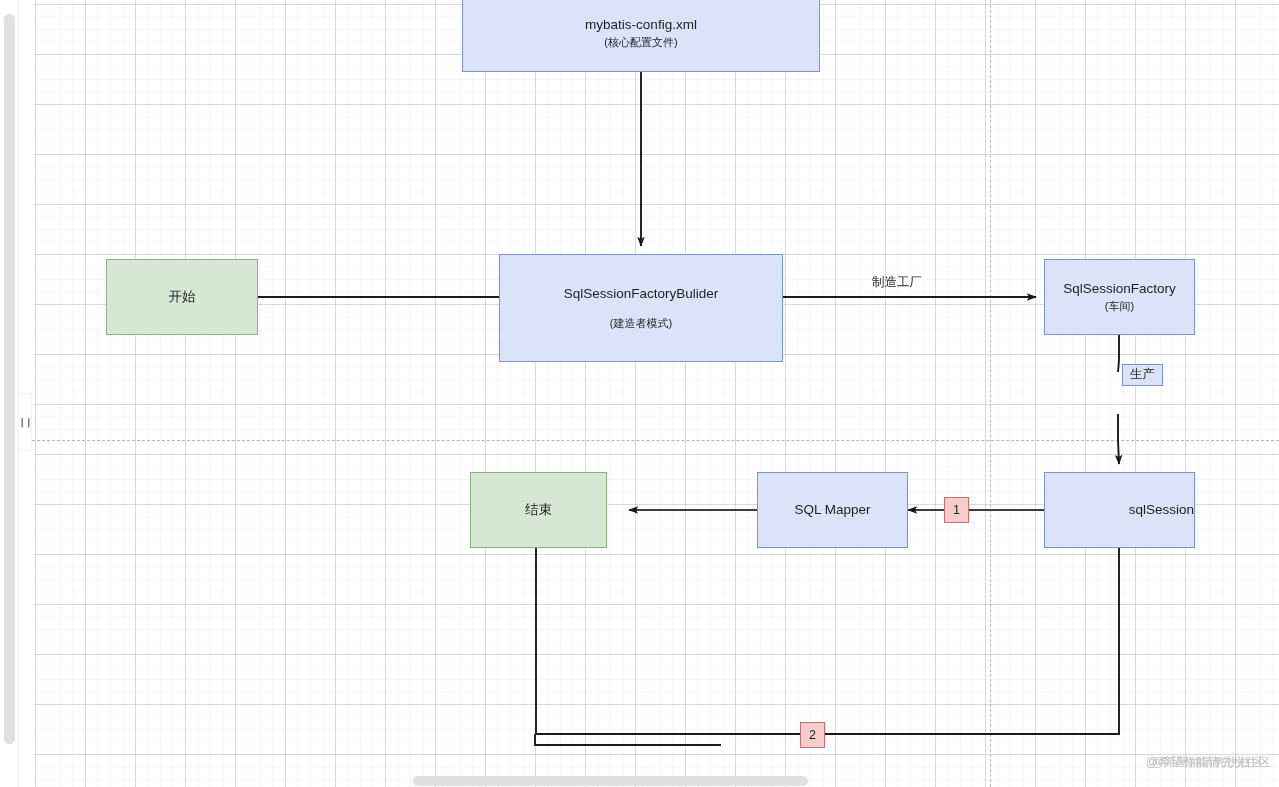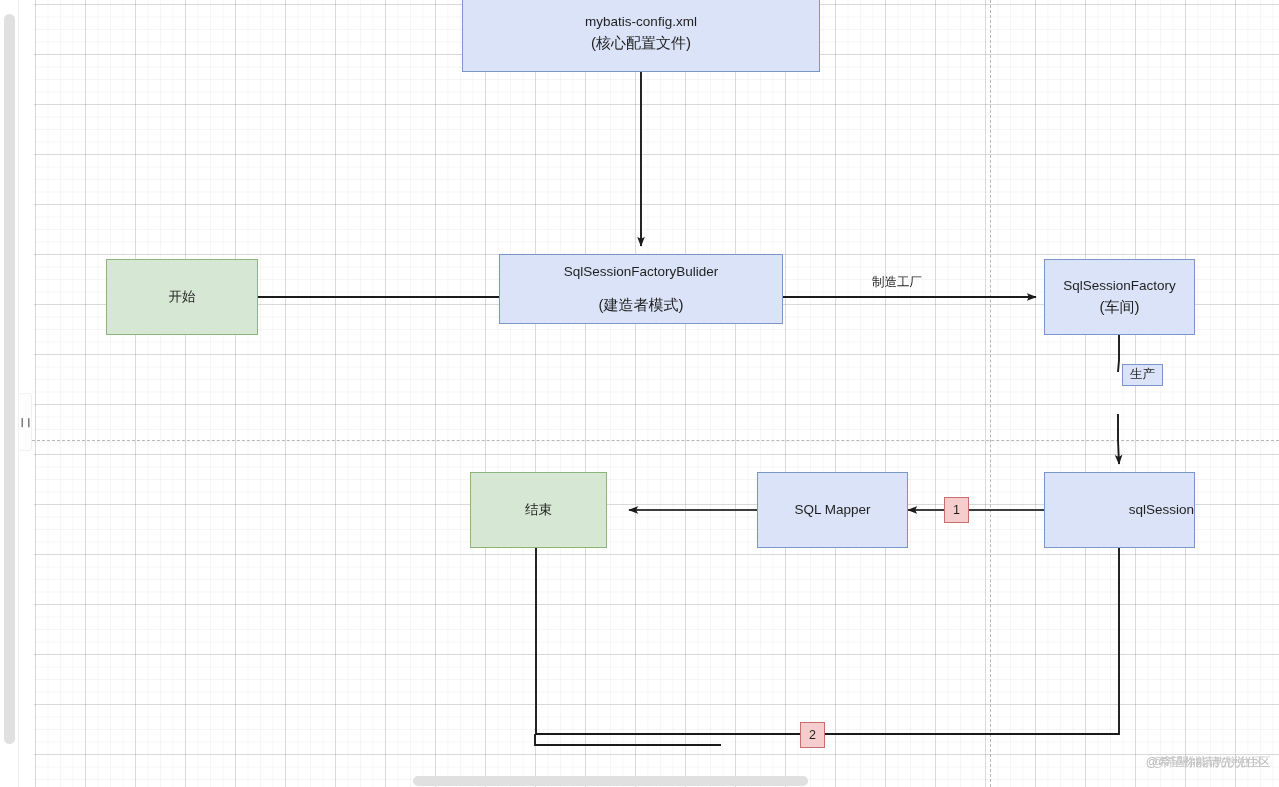--- a/index.html
+++ b/index.html
@@ -118,21 +118,21 @@
     line-height: 1.45;
   }
   .node.blue {
     background: #dae3f7;
     border: 1px solid #7a95c9;
   }
   .node.green {
     background: #d6e8d4;
     border: 1px solid #8cb47f;
   }
-  .node .sub { font-size: 15px; text-align: right; }
+  .node .sub { font-size: 11px; text-align: right; }
 
   .edge-label {
     position: absolute;
     box-sizing: border-box;
     font-size: 12.5px;
     color: #1f1f1f;
     white-space: nowrap;
   }
   .edge-label.plain {
     background: transparent;
@@ -235,21 +235,21 @@
 
     <div class="node blue" style="left:430px; top:-6px; width:358px; height:78px;">
       <div>mybatis-config.xml</div>
       <div class="sub">(核心配置文件)</div>
     </div>
 
     <div class="node green" style="left:74px; top:259px; width:152px; height:76px;">
       <div>开始</div>
     </div>
 
-    <div class="node blue" style="left:467px; top:254px; width:284px; height:70px;gap:12px;">
+    <div class="node blue" style="left:467px; top:254px; width:284px; height:108px;gap:12px;">
       <div>SqlSessionFactoryBulider</div>
       <div class="sub">(建造者模式)</div>
     </div>
 
     <div class="node blue" style="left:1012px; top:259px; width:151px; height:76px;">
       <div>SqlSessionFactory</div>
       <div class="sub">(车间)</div>
     </div>
 
     <div class="node blue" style="left:1012px; top:472px; width:151px; height:76px;align-items:flex-end;">

